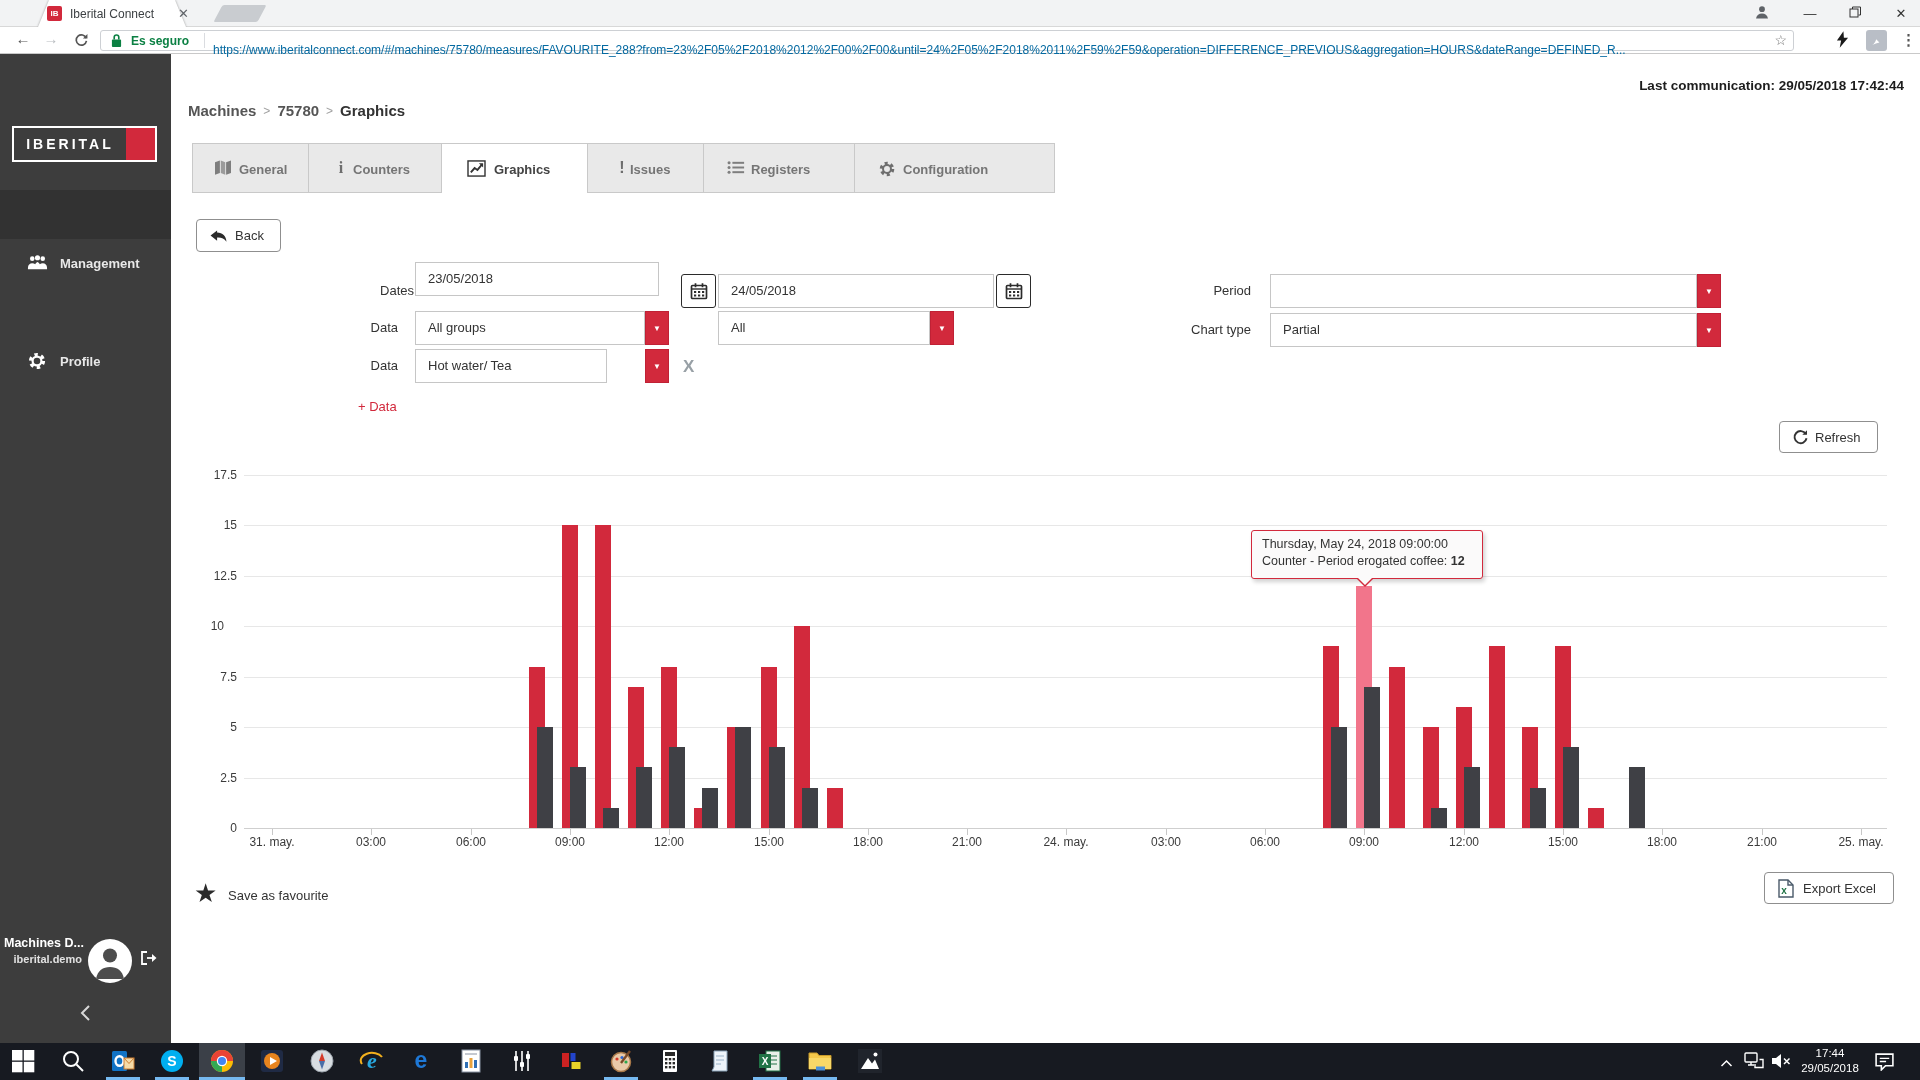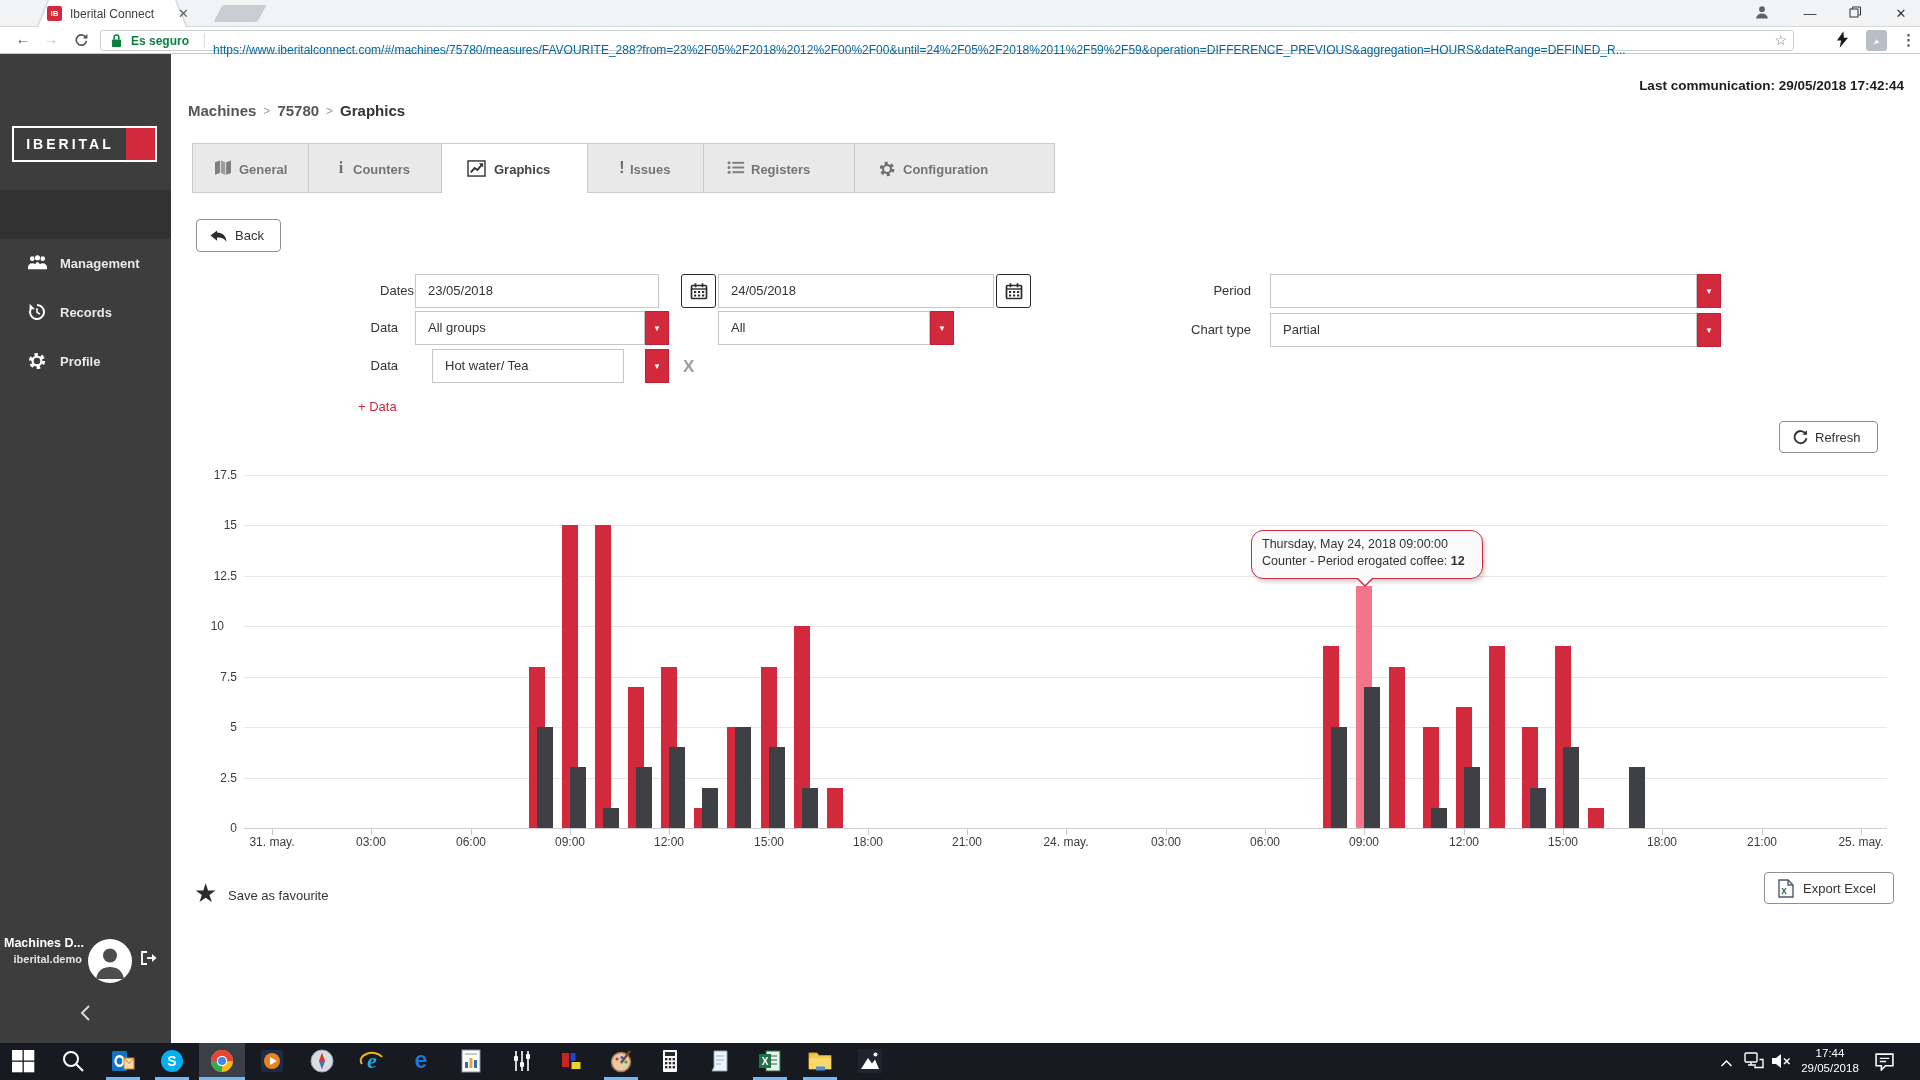--- a/index.html
+++ b/index.html
@@ -60,21 +60,21 @@
   .xbtn{position:absolute;font-size:17px;font-weight:bold;color:#98a0a6;cursor:pointer}
   .adddata{position:absolute;font-size:13px;color:#d2293c;cursor:pointer}
 
   
   .gridline{position:absolute;height:1px;background:#e7e7e7}
   .axisline{position:absolute;height:1px;background:#cfcfcf}
   .ylab{position:absolute;width:50px;text-align:right;font-size:12px;color:#3b3b3b}
   .xlab{position:absolute;width:84px;text-align:center;font-size:12px;color:#3b3b3b}
   .xtick{position:absolute;width:1px;height:6px;background:#c8c8c8}
   .bar{position:absolute;width:16px}
-  .tooltip{position:absolute;left:1251px;top:530px;width:232px;height:49px;background:#fbfafa;border:1.5px solid #d2293c;border-radius:12px;padding:6px 10px;font-size:12.5px;color:#333;box-shadow:2px 3px 4px rgba(0,0,0,.18);z-index:5}
+  .tooltip{position:absolute;left:1251px;top:530px;width:232px;height:49px;background:#fbfafa;border:1.5px solid #d2293c;border-radius:3px;padding:6px 10px;font-size:12.5px;color:#333;box-shadow:2px 3px 4px rgba(0,0,0,.18);z-index:5}
   .tt-arrow{position:absolute;left:104px;bottom:-9px;width:0;height:0;border:9px solid transparent;border-top-color:#d2293c;border-bottom:none}
   .tt-arrow::after{content:"";position:absolute;left:-7px;top:-9.5px;border:7px solid transparent;border-top-color:#fbfafa;border-bottom:none}
 
   
   .favstar{position:absolute;left:194px;top:878px;font-size:26px;color:#2b2b2b}
   .favtext{position:absolute;left:228px;top:888px;font-size:13px;color:#333}
 
   
   .taskbar{position:absolute;left:0;top:1043px;width:1920px;height:37px;background:#171a21}
   .tb-icon{position:absolute;top:0;width:46px;height:37px;cursor:pointer}
@@ -170,30 +170,20 @@
           <g fill="#fff">
             <circle cx="5.5" cy="5.5" r="2.4"></circle>
             <circle cx="16.5" cy="5.5" r="2.4"></circle>
             <circle cx="11" cy="4.5" r="2.7"></circle>
             <path d="M1 15c0-3 2-4.7 4.5-4.7 1.2 0 2.3.4 3.1 1.1C9.5 10 10.2 9 11 9s1.5 1 2.4 2.4c.8-.7 1.9-1.1 3.1-1.1 2.5 0 4.5 1.7 4.5 4.7v1.5H1z"></path>
           </g>
         </svg>
     </span>
     <span class="nav-label">Management</span>
   </div>
-  <div class="nav-item" style="top:288px">
-    <span class="nav-ic">
-      <svg width="20" height="20" viewBox="0 0 20 20">
-          <path d="M10 3a7 7 0 1 1-6.3 4" fill="none" stroke="#fff" stroke-width="2"></path>
-          <path d="M2.6 1.8v5.4h5.4z" fill="#fff"></path>
-          <path d="M10 6.2v4l3 2" stroke="#fff" stroke-width="1.6" fill="none"></path>
-        </svg>
-    </span>
-    <span class="nav-label">Records</span>
-  </div>
   <div class="nav-item" style="top:337px">
     <span class="nav-ic">
       <svg width="20" height="20" viewBox="0 0 20 20">
           <circle cx="10" cy="10" r="6.3" fill="none" stroke="#fff" stroke-width="3.6" stroke-dasharray="3.3 3.3"></circle>
           <circle cx="10" cy="10" r="4.4" fill="none" stroke="#fff" stroke-width="2.2"></circle>
         </svg>
     </span>
     <span class="nav-label">Profile</span>
   </div>
 
@@ -280,21 +270,21 @@
   <div class="btn" style="left:196px;top:219px;width:85px;height:33px">
     <span class="abs" style="left:12px;top:9px">
       <svg width="19" height="15" viewBox="0 0 20 16">
           <path fill="#2b2b2b" d="M8.5 1.5L1.5 7l7 5.5V9c4.5-.3 7.5 1 10 4.5-.5-6-4-9.3-10-9.7z"></path>
         </svg>
     </span>
     <span class="abs txt" style="left:38px;top:8px">Back</span>
   </div>
 
   <div class="field-label" style="left:346px;top:283px;width:68px">Dates</div>
-  <div class="input" style="left:415px;top:274px;width:244px">23/05/2018</div>
+  <div class="input" style="left:415px;top:262px;width:244px">23/05/2018</div>
   <div class="calbtn" style="left:681px;top:274px">
     <svg width="18" height="18" viewBox="0 0 18 18">
         <rect x="1.5" y="3.5" width="15" height="13" rx="1" fill="none" stroke="#2b2b2b" stroke-width="1.7"></rect>
         <path d="M5.5 1.2v4M12.5 1.2v4" stroke="#2b2b2b" stroke-width="1.7"></path>
         <path d="M2 7h14" stroke="#2b2b2b" stroke-width="1.4"></path>
         <g fill="#2b2b2b">
           <rect x="4" y="9" width="2.2" height="2"></rect>
           <rect x="8" y="9" width="2.2" height="2"></rect>
           <rect x="12" y="9" width="2.2" height="2"></rect>
           <rect x="4" y="12.5" width="2.2" height="2"></rect>
@@ -320,21 +310,21 @@
       </svg>
   </div>
 
   <div class="field-label" style="left:330px;top:320px;width:68px">Data</div>
   <div class="select" style="left:415px;top:311px;width:230px">All groups</div>
   <div class="ddbtn" style="left:645px;top:311px">▼</div>
   <div class="select" style="left:718px;top:311px;width:212px">All</div>
   <div class="ddbtn" style="left:930px;top:311px">▼</div>
 
   <div class="field-label" style="left:330px;top:358px;width:68px">Data</div>
-  <div class="select" style="left:432px;top:349px;width:192px">Hot water/ Tea</div>
+  <div class="select" style="left:415px;top:349px;width:192px">Hot water/ Tea</div>
   <div class="ddbtn" style="left:645px;top:349px">▼</div>
   <div class="xbtn" style="left:683px;top:357px">X</div>
   <div class="adddata txt" style="left:358px;top:399px">+ Data</div>
 
   <div class="field-label" style="left:1160px;top:283px;width:91px">Period</div>
   <div class="select" style="left:1270px;top:274px;width:427px"></div>
   <div class="ddbtn" style="left:1697px;top:274px">▼</div>
 
   <div class="field-label" style="left:1160px;top:322px;width:91px">Chart type</div>
   <div class="select" style="left:1270px;top:313px;width:427px">Partial</div>

